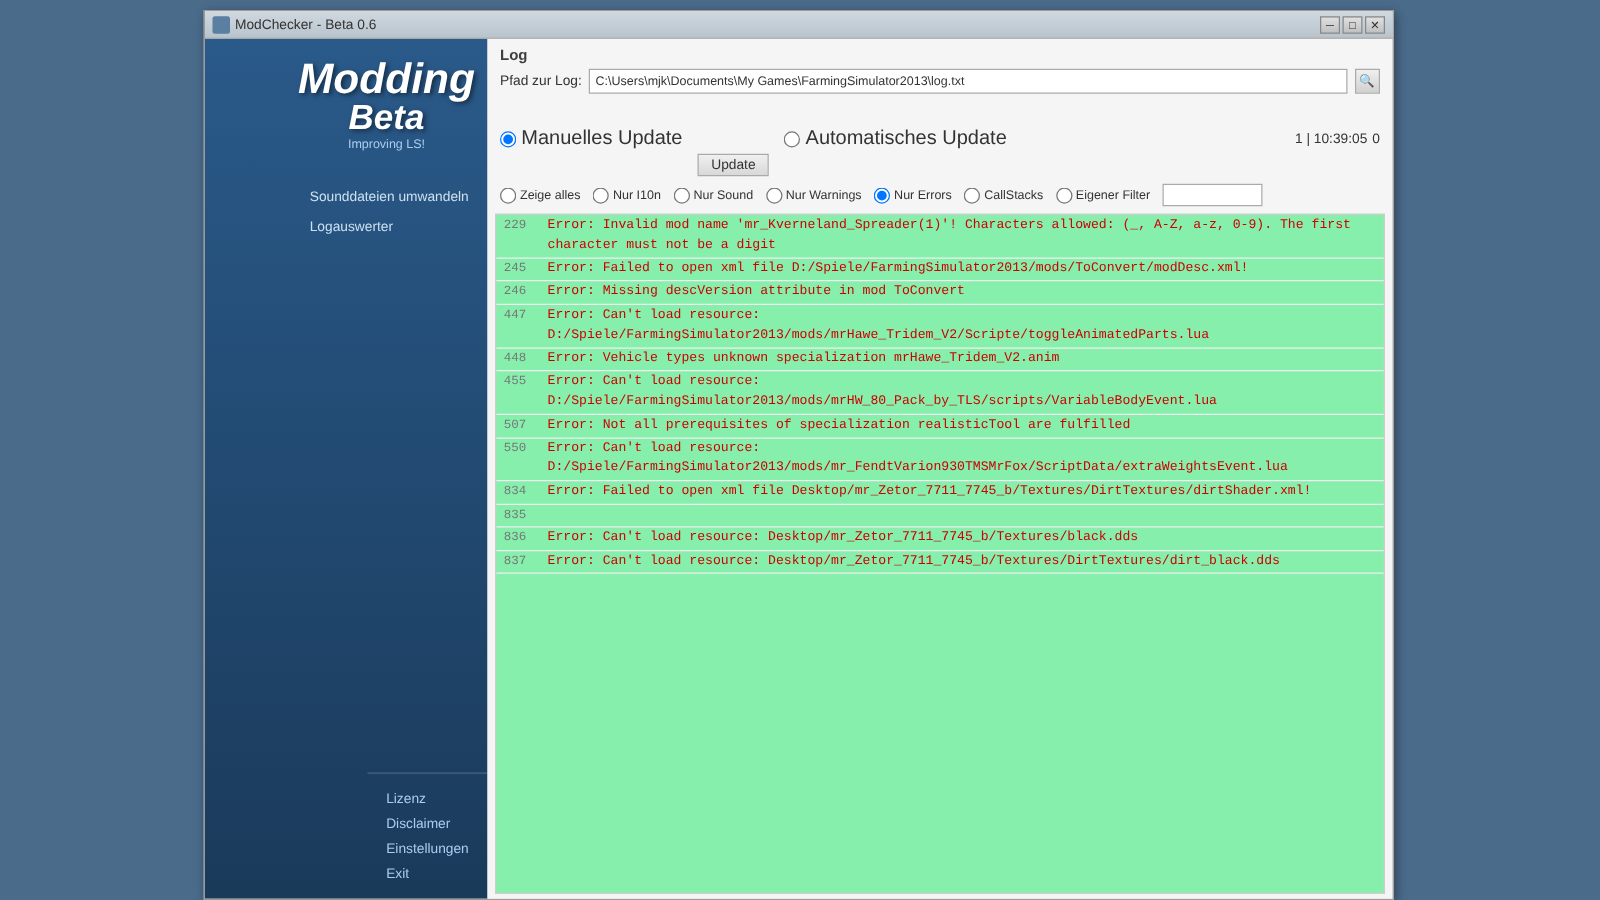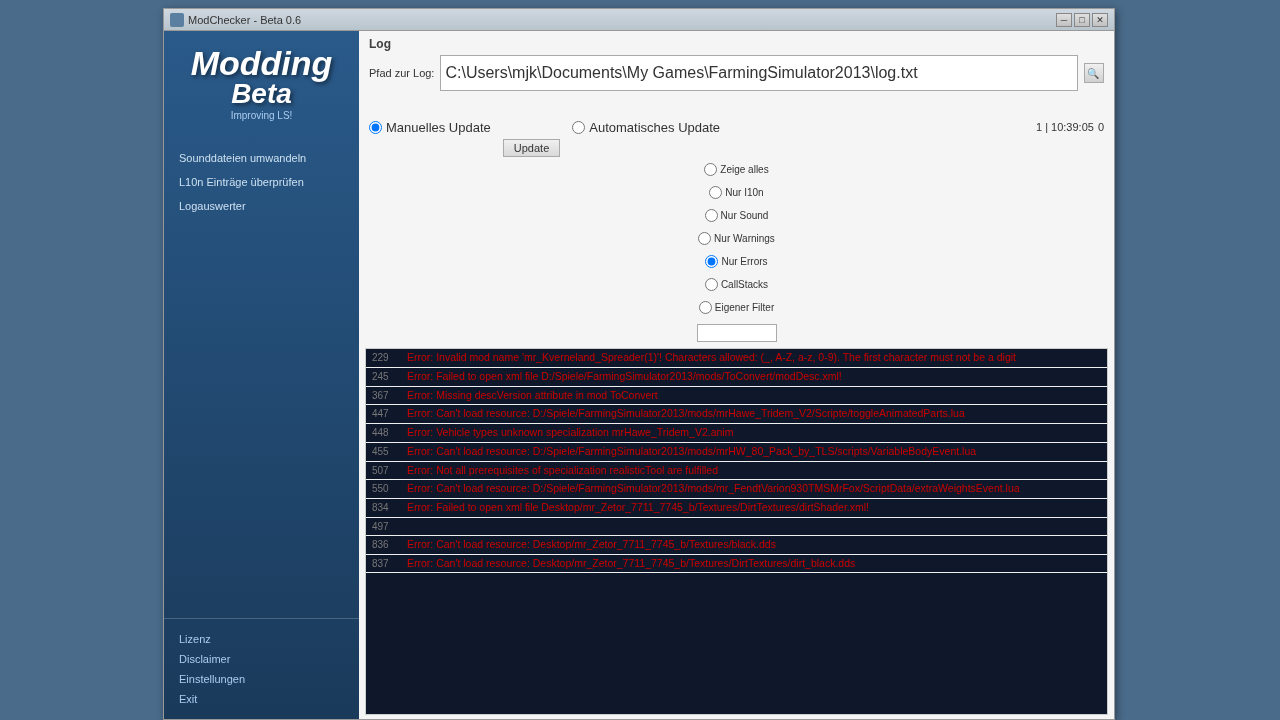--- a/index.html
+++ b/index.html
@@ -62,25 +62,26 @@
       justify-content: center;
       cursor: pointer;
       color: #333;
     }
     #main-content {
       display: flex;
       flex: 1;
       overflow: hidden;
     }
     #sidebar {
-      width: 195px;
+      width: 226px;
       background: linear-gradient(to bottom, #2a5a8a, #1a3a5a);
       display: flex;
       flex-direction: column;
       padding: 0;
+      align-items: flex-end;
     }
     #logo-area {
       padding: 15px 10px;
       text-align: center;
     }
     #logo-text-modding {
       font-size: 34px;
       font-weight: bold;
       color: white;
       font-style: italic;
@@ -139,25 +140,25 @@
       padding: 2px 10px;
       gap: 6px;
     }
     #log-path-label {
       font-size: 11px;
       color: #333;
       white-space: nowrap;
     }
     #log-path-input {
       flex: 1;
-      height: 36px;
+      height: 20px;
       border: 1px solid #aaa;
       background: white;
       padding: 0 4px;
-      font-size: 16px;
+      font-size: 10px;
       color: #333;
     }
     #log-path-search-btn {
       width: 20px;
       height: 20px;
       background: linear-gradient(to bottom, #f0f0f0, #d0d0d0);
       border: 1px solid #aaa;
       display: flex;
       align-items: center;
       justify-content: center;
@@ -169,21 +170,21 @@
       align-items: center;
       padding: 4px 10px;
       gap: 12px;
     }
     .radio-group {
       display: flex;
       align-items: center;
       gap: 4px;
     }
     .radio-label {
-      font-size: 13px;
+      font-size: 16px;
       color: #333;
     }
     #update-btn {
       padding: 2px 10px;
       background: linear-gradient(to bottom, #f0f0f0, #d8d8d8);
       border: 1px solid #aaa;
       font-size: 11px;
       cursor: pointer;
       color: #333;
       margin-top: 42px;
@@ -200,21 +201,20 @@
     }
     #count-badge {
       font-size: 11px;
       color: #333;
     }
     #filter-row {
       display: flex;
       align-items: center;
       padding: 2px 10px;
       gap: 10px;
-      flex-direction: column;
     }
     .filter-radio {
       display: flex;
       align-items: center;
       gap: 3px;
     }
     .filter-label {
       font-size: 10px;
       color: #333;
     }
@@ -222,25 +222,26 @@
       height: 18px;
       border: 1px solid #aaa;
       background: white;
       padding: 0 4px;
       font-size: 10px;
       color: #333;
       width: 80px;
     }
     #log-content {
       flex: 1;
-      background: #0f172a;
+      background: #86efac;
       margin: 4px 6px;
       border: 1px solid #ccc;
       overflow-y: auto;
       overflow-x: auto;
+      font-family: Liberation Mono, monospace;
     }
     .log-row {
       display: flex;
       align-items: baseline;
       padding: 1px 6px;
       border-bottom: 1px solid #f0f0f0;
       font-size: 10.5px;
       line-height: 1.5;
     }
     .log-line-num {
@@ -274,21 +275,20 @@
 
     <div id="sidebar">
       <div id="logo-area">
         <div id="logo-text-modding">Modding</div>
         <div id="logo-text-welt">Beta</div>
         <div id="logo-tagline">Improving LS!</div>
       </div>
 
       <div id="nav-items">
         <div class="nav-item">Sounddateien umwandeln</div>
-        <div class="nav-item">L10n Einträge überprüfen</div>
         <div class="nav-item">Logauswerter</div>
       </div>
 
       <div id="sidebar-footer">
         <div class="footer-item">Lizenz</div>
         <div class="footer-item">Disclaimer</div>
         <div class="footer-item">Einstellungen</div>
         <div class="footer-item">Exit</div>
       </div>
     </div>
@@ -354,21 +354,21 @@
 
       <div class="log-row">
             <span class="log-line-num">229</span>
             <span class="log-msg">Error: Invalid mod name 'mr_Kverneland_Spreader(1)'! Characters allowed: (_, A-Z, a-z, 0-9). The first character must not be a digit</span>
           </div>
           <div class="log-row">
             <span class="log-line-num">245</span>
             <span class="log-msg">Error: Failed to open xml file D:/Spiele/FarmingSimulator2013/mods/ToConvert/modDesc.xml!</span>
           </div>
           <div class="log-row">
-            <span class="log-line-num">367</span>
+            <span class="log-line-num">246</span>
             <span class="log-msg">Error: Missing descVersion attribute in mod ToConvert</span>
           </div>
           <div class="log-row">
             <span class="log-line-num">447</span>
             <span class="log-msg">Error: Can't load resource: D:/Spiele/FarmingSimulator2013/mods/mrHawe_Tridem_V2/Scripte/toggleAnimatedParts.lua</span>
           </div>
           <div class="log-row">
             <span class="log-line-num">448</span>
             <span class="log-msg">Error: Vehicle types unknown specialization mrHawe_Tridem_V2.anim</span>
           </div>
@@ -382,21 +382,21 @@
           </div>
           <div class="log-row">
             <span class="log-line-num">550</span>
             <span class="log-msg">Error: Can't load resource: D:/Spiele/FarmingSimulator2013/mods/mr_FendtVarion930TMSMrFox/ScriptData/extraWeightsEvent.lua</span>
           </div>
           <div class="log-row">
             <span class="log-line-num">834</span>
             <span class="log-msg">Error: Failed to open xml file Desktop/mr_Zetor_7711_7745_b/Textures/DirtTextures/dirtShader.xml!</span>
           </div>
           <div class="log-row">
-            <span class="log-line-num">497</span>
+            <span class="log-line-num">835</span>
           </div>
           <div class="log-row">
             <span class="log-line-num">836</span>
             <span class="log-msg">Error: Can't load resource: Desktop/mr_Zetor_7711_7745_b/Textures/black.dds</span>
           </div>
           <div class="log-row">
             <span class="log-line-num">837</span>
             <span class="log-msg">Error: Can't load resource: Desktop/mr_Zetor_7711_7745_b/Textures/DirtTextures/dirt_black.dds</span>
           </div>
         </div>

